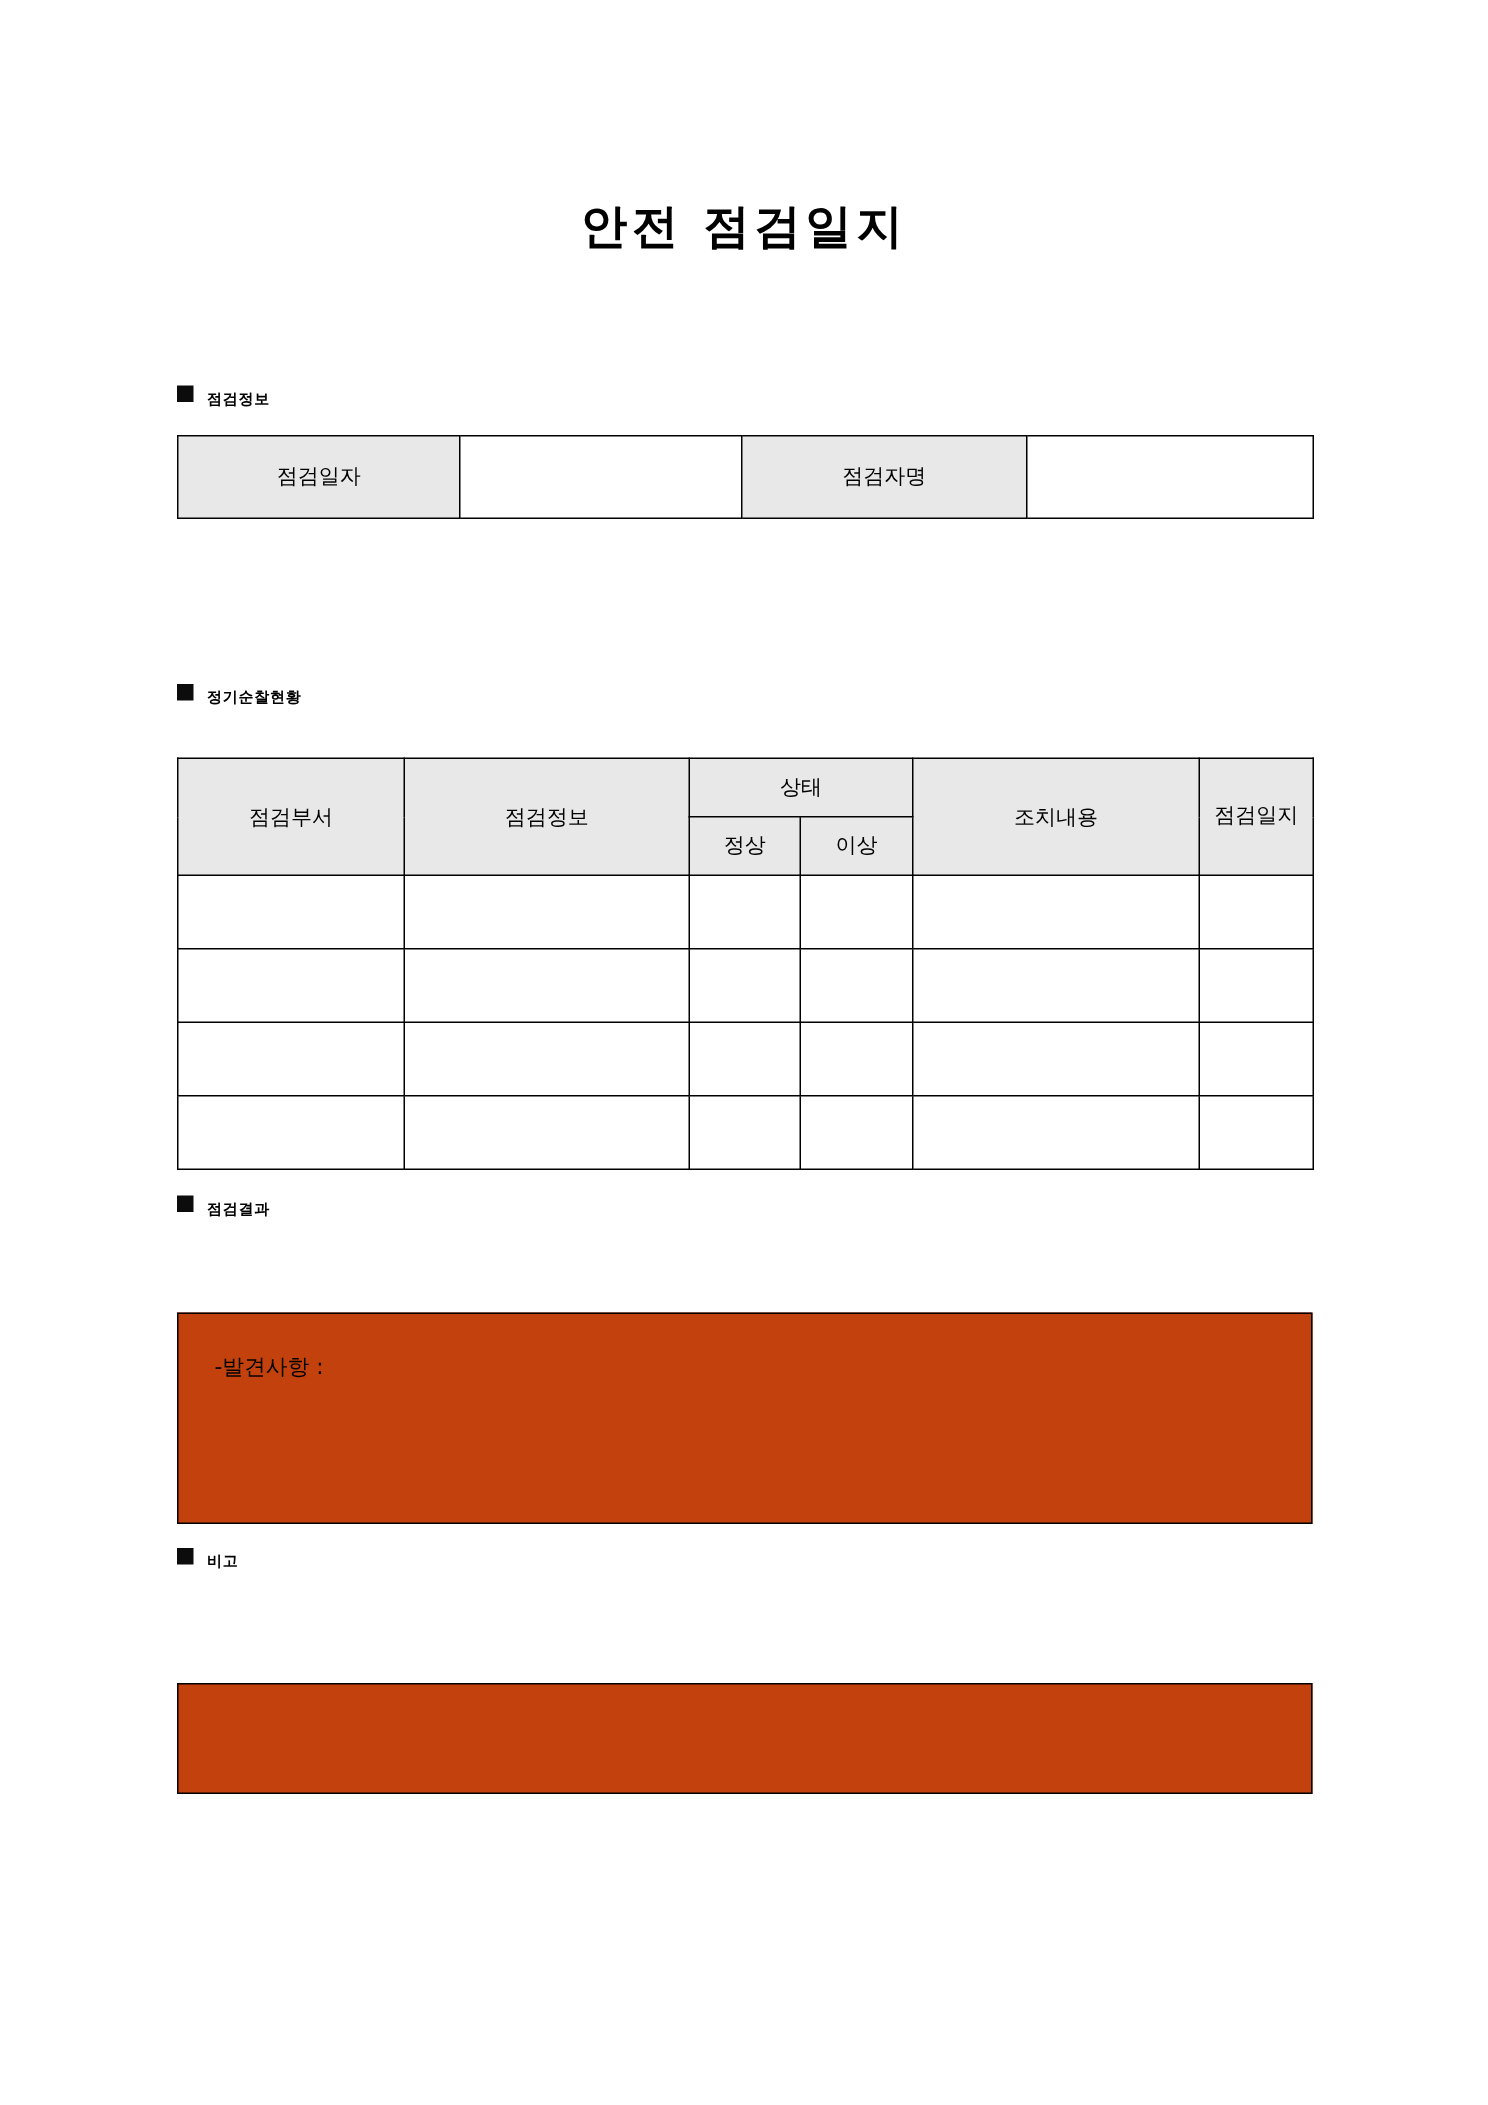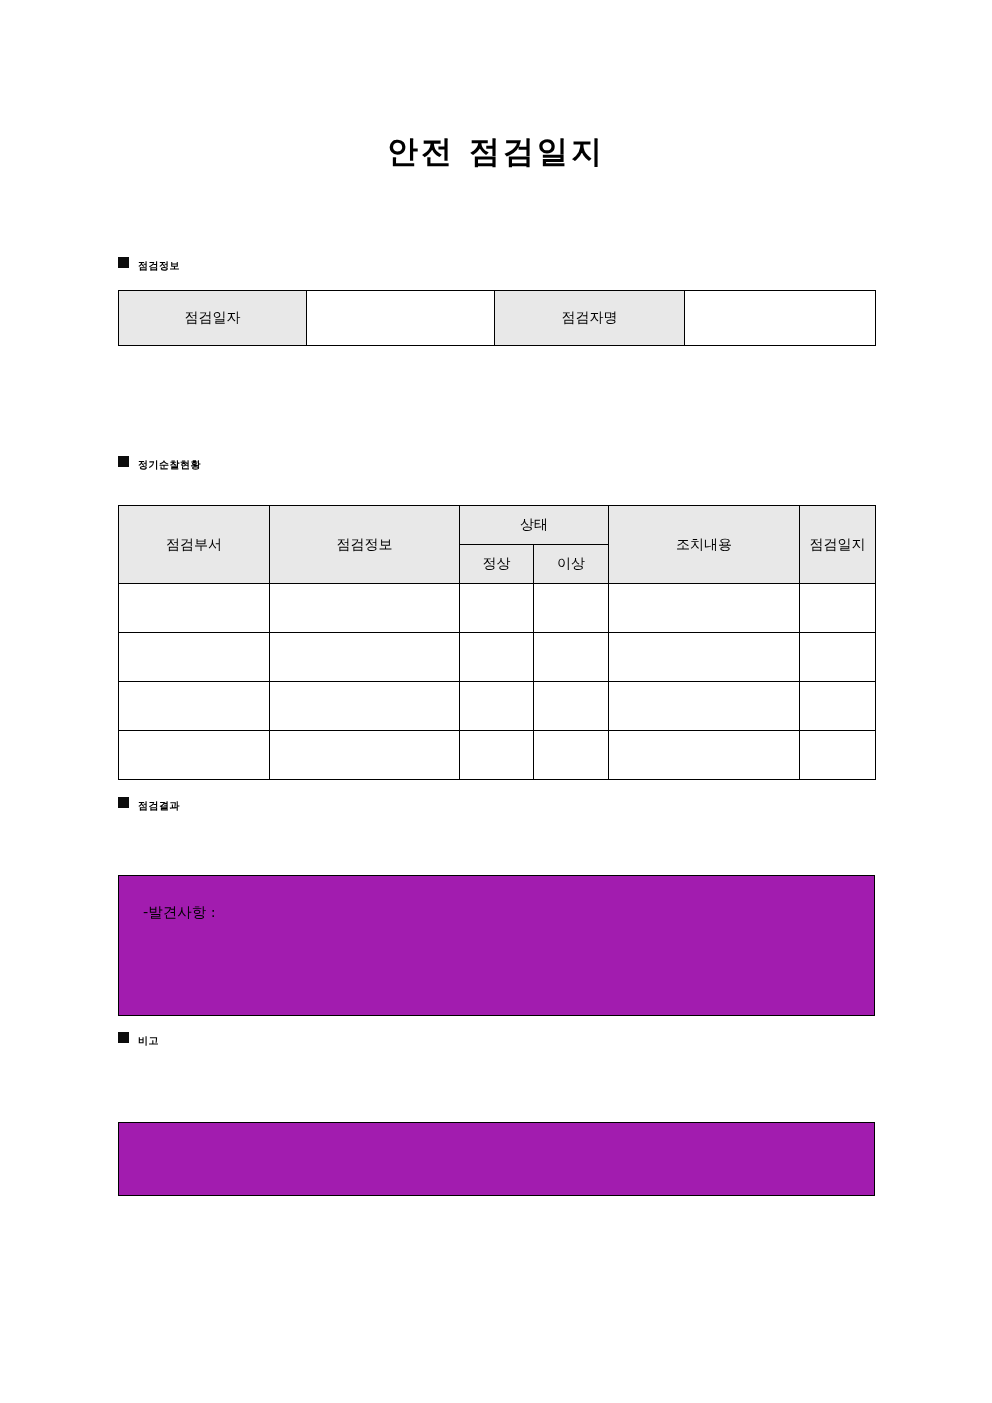--- a/index.html
+++ b/index.html
@@ -109,21 +109,21 @@
     padding: 0 4px;
   }
 
   
   .textbox {
     position: absolute;
     left: 118px;
     width: 757px;
     border: 1px solid #000000;
     box-sizing: border-box;
-    background: #a21caf;
+    background: #c2410c;
   }
   #result-box {
     top: 875px;
     height: 141px;
   }
   #remarks-box {
     top: 1122px;
     height: 74px;
   }
   .result-lines {

